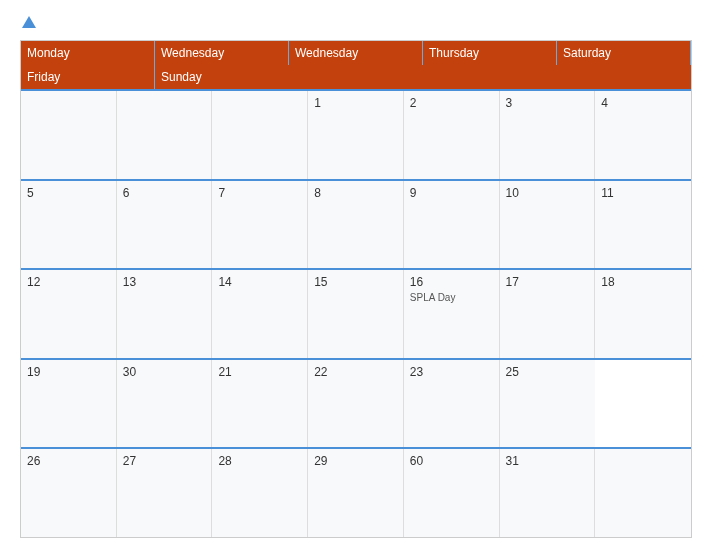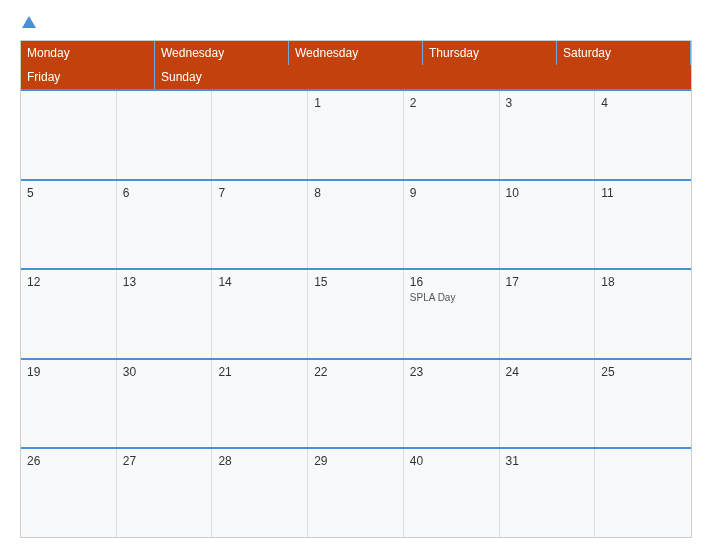--- a/index.html
+++ b/index.html
@@ -230,41 +230,38 @@
           <div class="cal-cell">
             <div class="day-num">21</div>
           </div>
           <div class="cal-cell">
             <div class="day-num">22</div>
           </div>
           <div class="cal-cell">
             <div class="day-num">23</div>
           </div>
           <div class="cal-cell">
-            <div class="day-num">24</div>
-          </div>
-          <div class="cal-cell">
             <div class="day-num">25</div>
           </div>
         </div>
         <div class="cal-week">
           <div class="cal-cell">
             <div class="day-num">26</div>
           </div>
           <div class="cal-cell">
             <div class="day-num">27</div>
           </div>
           <div class="cal-cell">
             <div class="day-num">28</div>
           </div>
           <div class="cal-cell">
             <div class="day-num">29</div>
           </div>
           <div class="cal-cell">
-            <div class="day-num">40</div>
+            <div class="day-num">60</div>
           </div>
           <div class="cal-cell">
             <div class="day-num">31</div>
           </div>
           <div class="cal-cell empty"></div>
         </div>
       </div>
   </div>
 </div>
 

